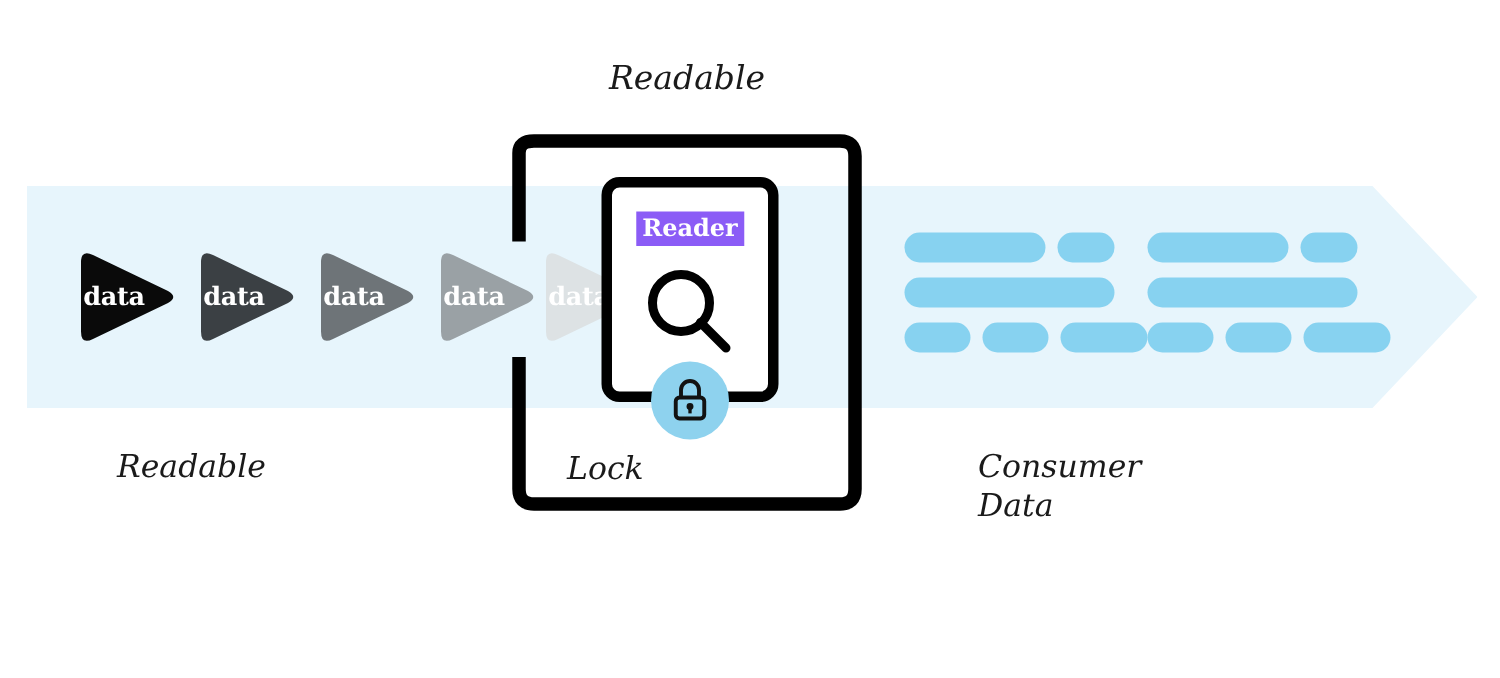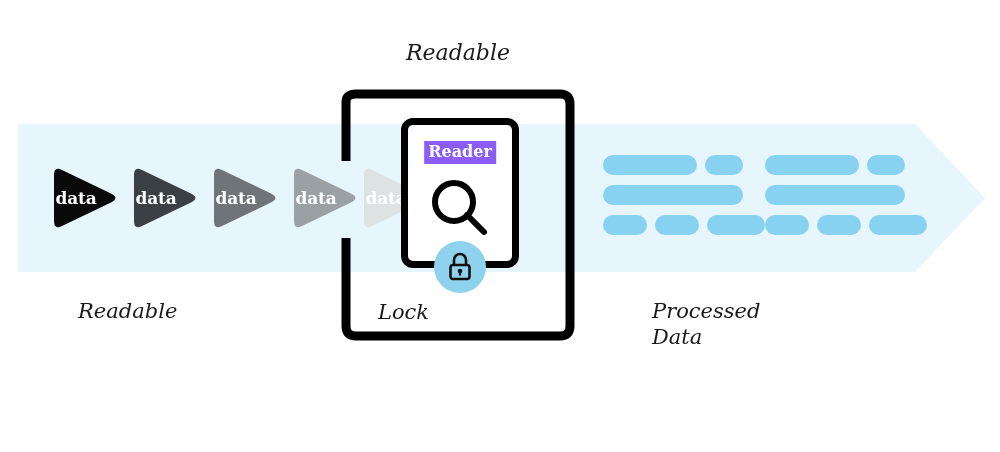--- a/index.html
+++ b/index.html
@@ -267,17 +267,17 @@
           <div class="bar" style="width: 58px; background: rgb(135, 210, 240);"></div>
         </div>
       </div>
     </div>
 
   <div class="caption caption-readable">
     <div>Readable</div>
   </div>
 
   <div class="caption caption-processed">
-    <div>Processed</div>
+    <div>Consumer</div>
     <div>Data</div>
   </div>
 
 </div>
 
 </body></html>

